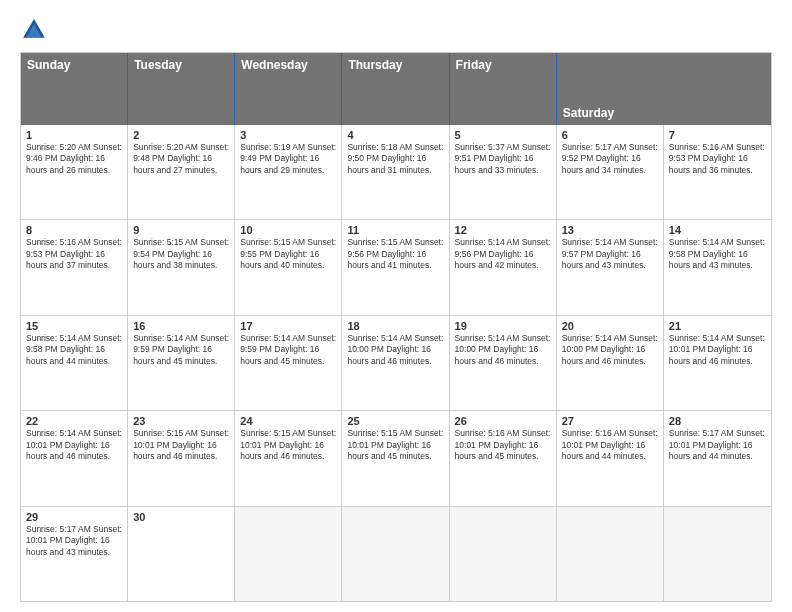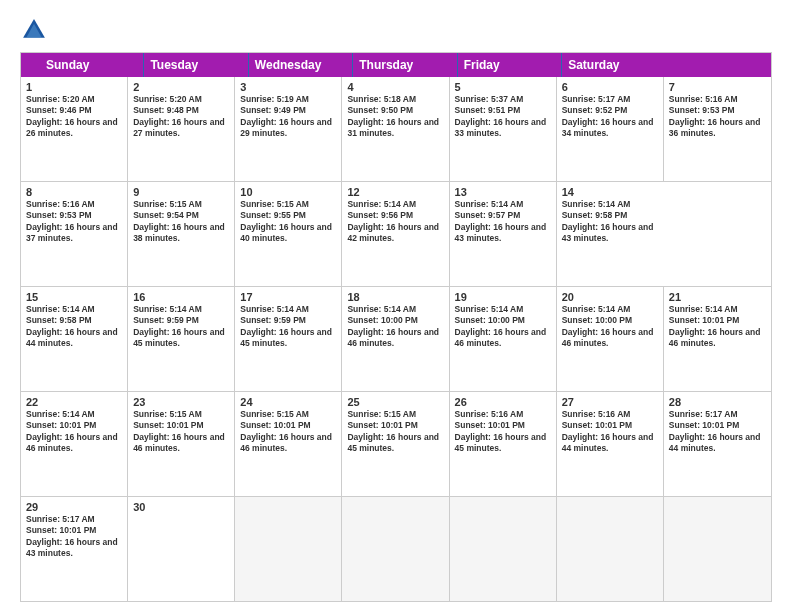--- a/index.html
+++ b/index.html
@@ -60,32 +60,31 @@
       color: #333;
     }
     .calendar {
       flex: 1;
       display: flex;
       flex-direction: column;
     }
     .cal-header {
       display: grid;
       grid-template-columns: repeat(7, 1fr);
-      background: #a21caf;
+      background: #737373;
       color: white;
       font-size: 12px;
       font-weight: bold;
-      padding-left: 19px;
     }
     .cal-header-cell {
       padding: 5px 6px;
       text-align: left;
       border-right: 1px solid #2a66b0;
     }
-    .cal-header-cell:last-child { border-right: none; }
+    .cal-header-cell:last-child { border-right: none; margin-top: 48px; }
     .cal-body {
       flex: 1;
       display: flex;
       flex-direction: column;
     }
     .cal-row {
       display: grid;
       grid-template-columns: repeat(7, 1fr);
       flex: 1;
       border-bottom: 1px solid #ccc;
@@ -105,21 +104,20 @@
     .day-num {
       font-size: 11px;
       font-weight: bold;
       display: block;
       margin-bottom: 1px;
     }
     .cal-cell-content {
       font-size: 8.5px;
       line-height: 1.35;
       color: #333;
-      font-weight: bold;
     }
     .outer-border {
       border: 1px solid #ccc;
     }
   </style>
 </head>
 <body>
 
 <div class="page">
   <div class="header">
@@ -216,20 +214,27 @@
 and 38 minutes.</div>
           </div>
           <div class="cal-cell">
             <span class="day-num">10</span>
             <div class="cal-cell-content">Sunrise: 5:15 AM
 Sunset: 9:55 PM
 Daylight: 16 hours
 and 40 minutes.</div>
           </div>
           <div class="cal-cell">
+            <span class="day-num">11</span>
+            <div class="cal-cell-content">Sunrise: 5:15 AM
+Sunset: 9:56 PM
+Daylight: 16 hours
+and 41 minutes.</div>
+          </div>
+          <div class="cal-cell">
             <span class="day-num">12</span>
             <div class="cal-cell-content">Sunrise: 5:14 AM
 Sunset: 9:56 PM
 Daylight: 16 hours
 and 42 minutes.</div>
           </div>
           <div class="cal-cell">
             <span class="day-num">13</span>
             <div class="cal-cell-content">Sunrise: 5:14 AM
 Sunset: 9:57 PM

